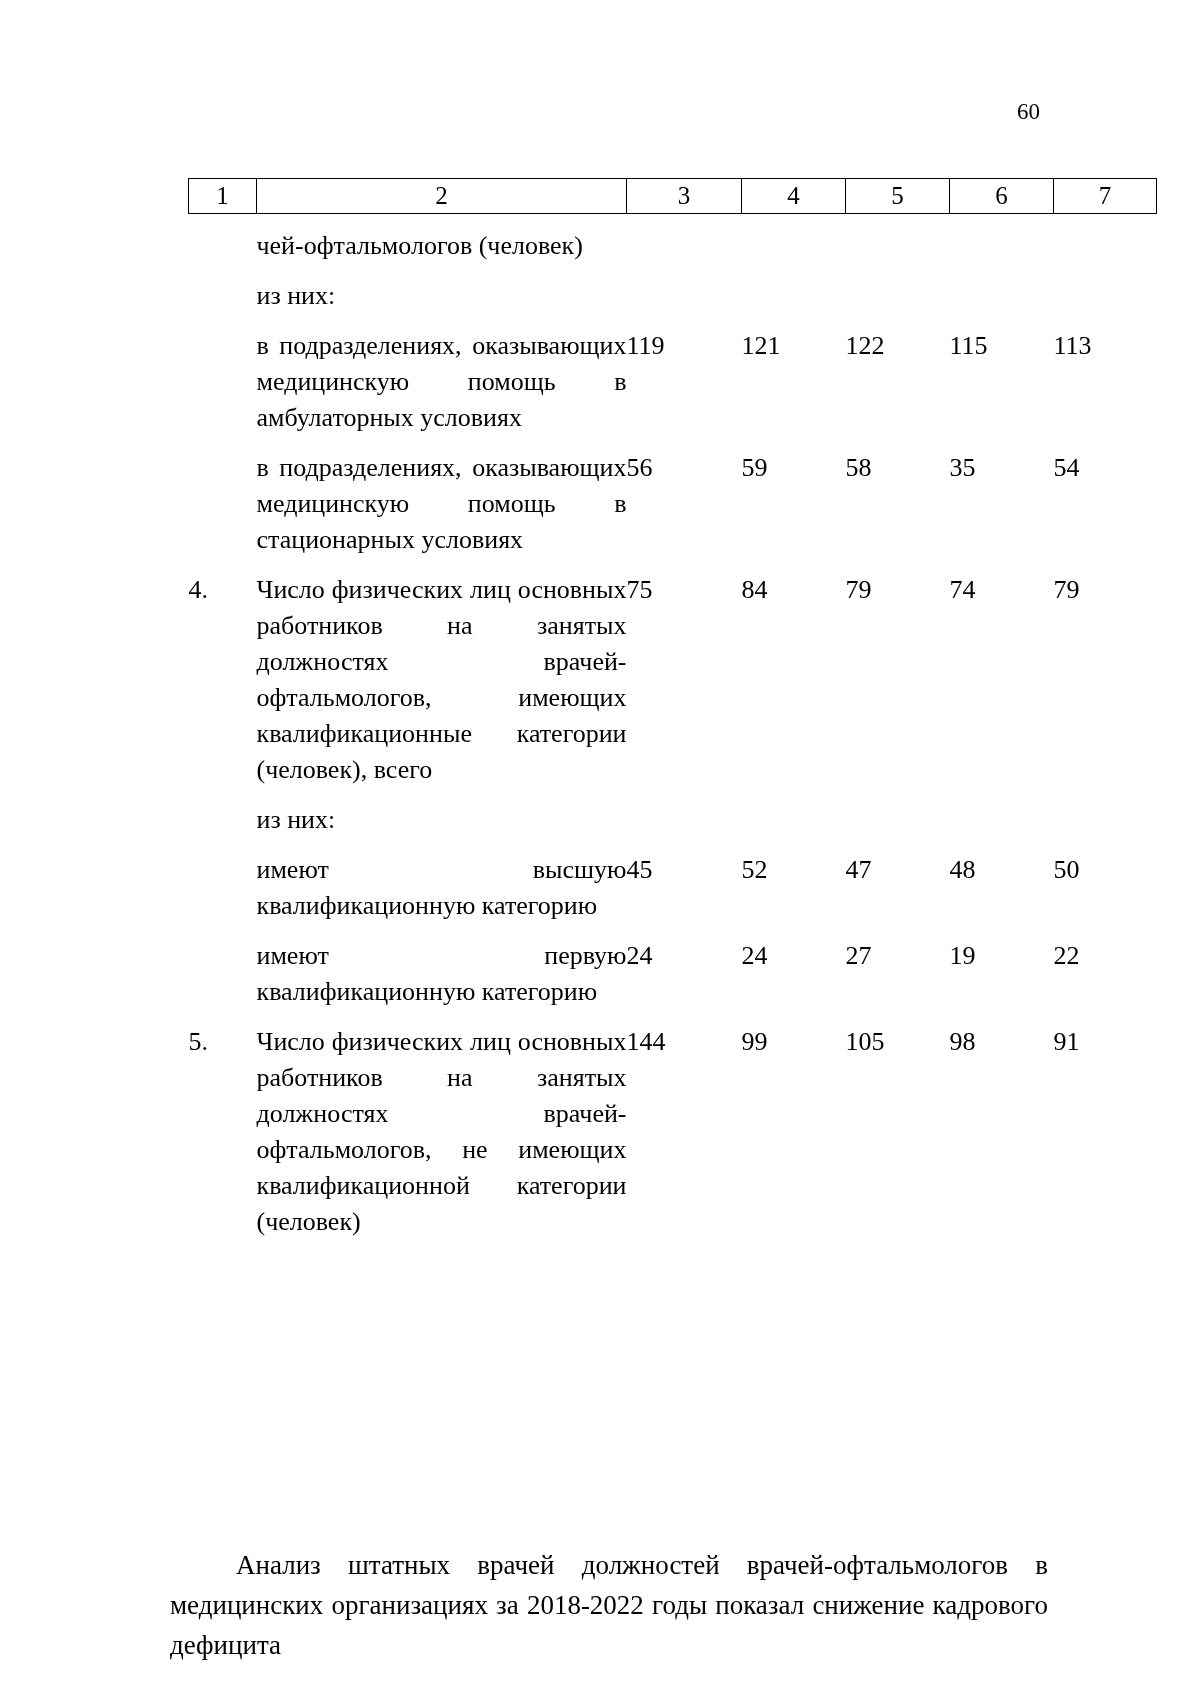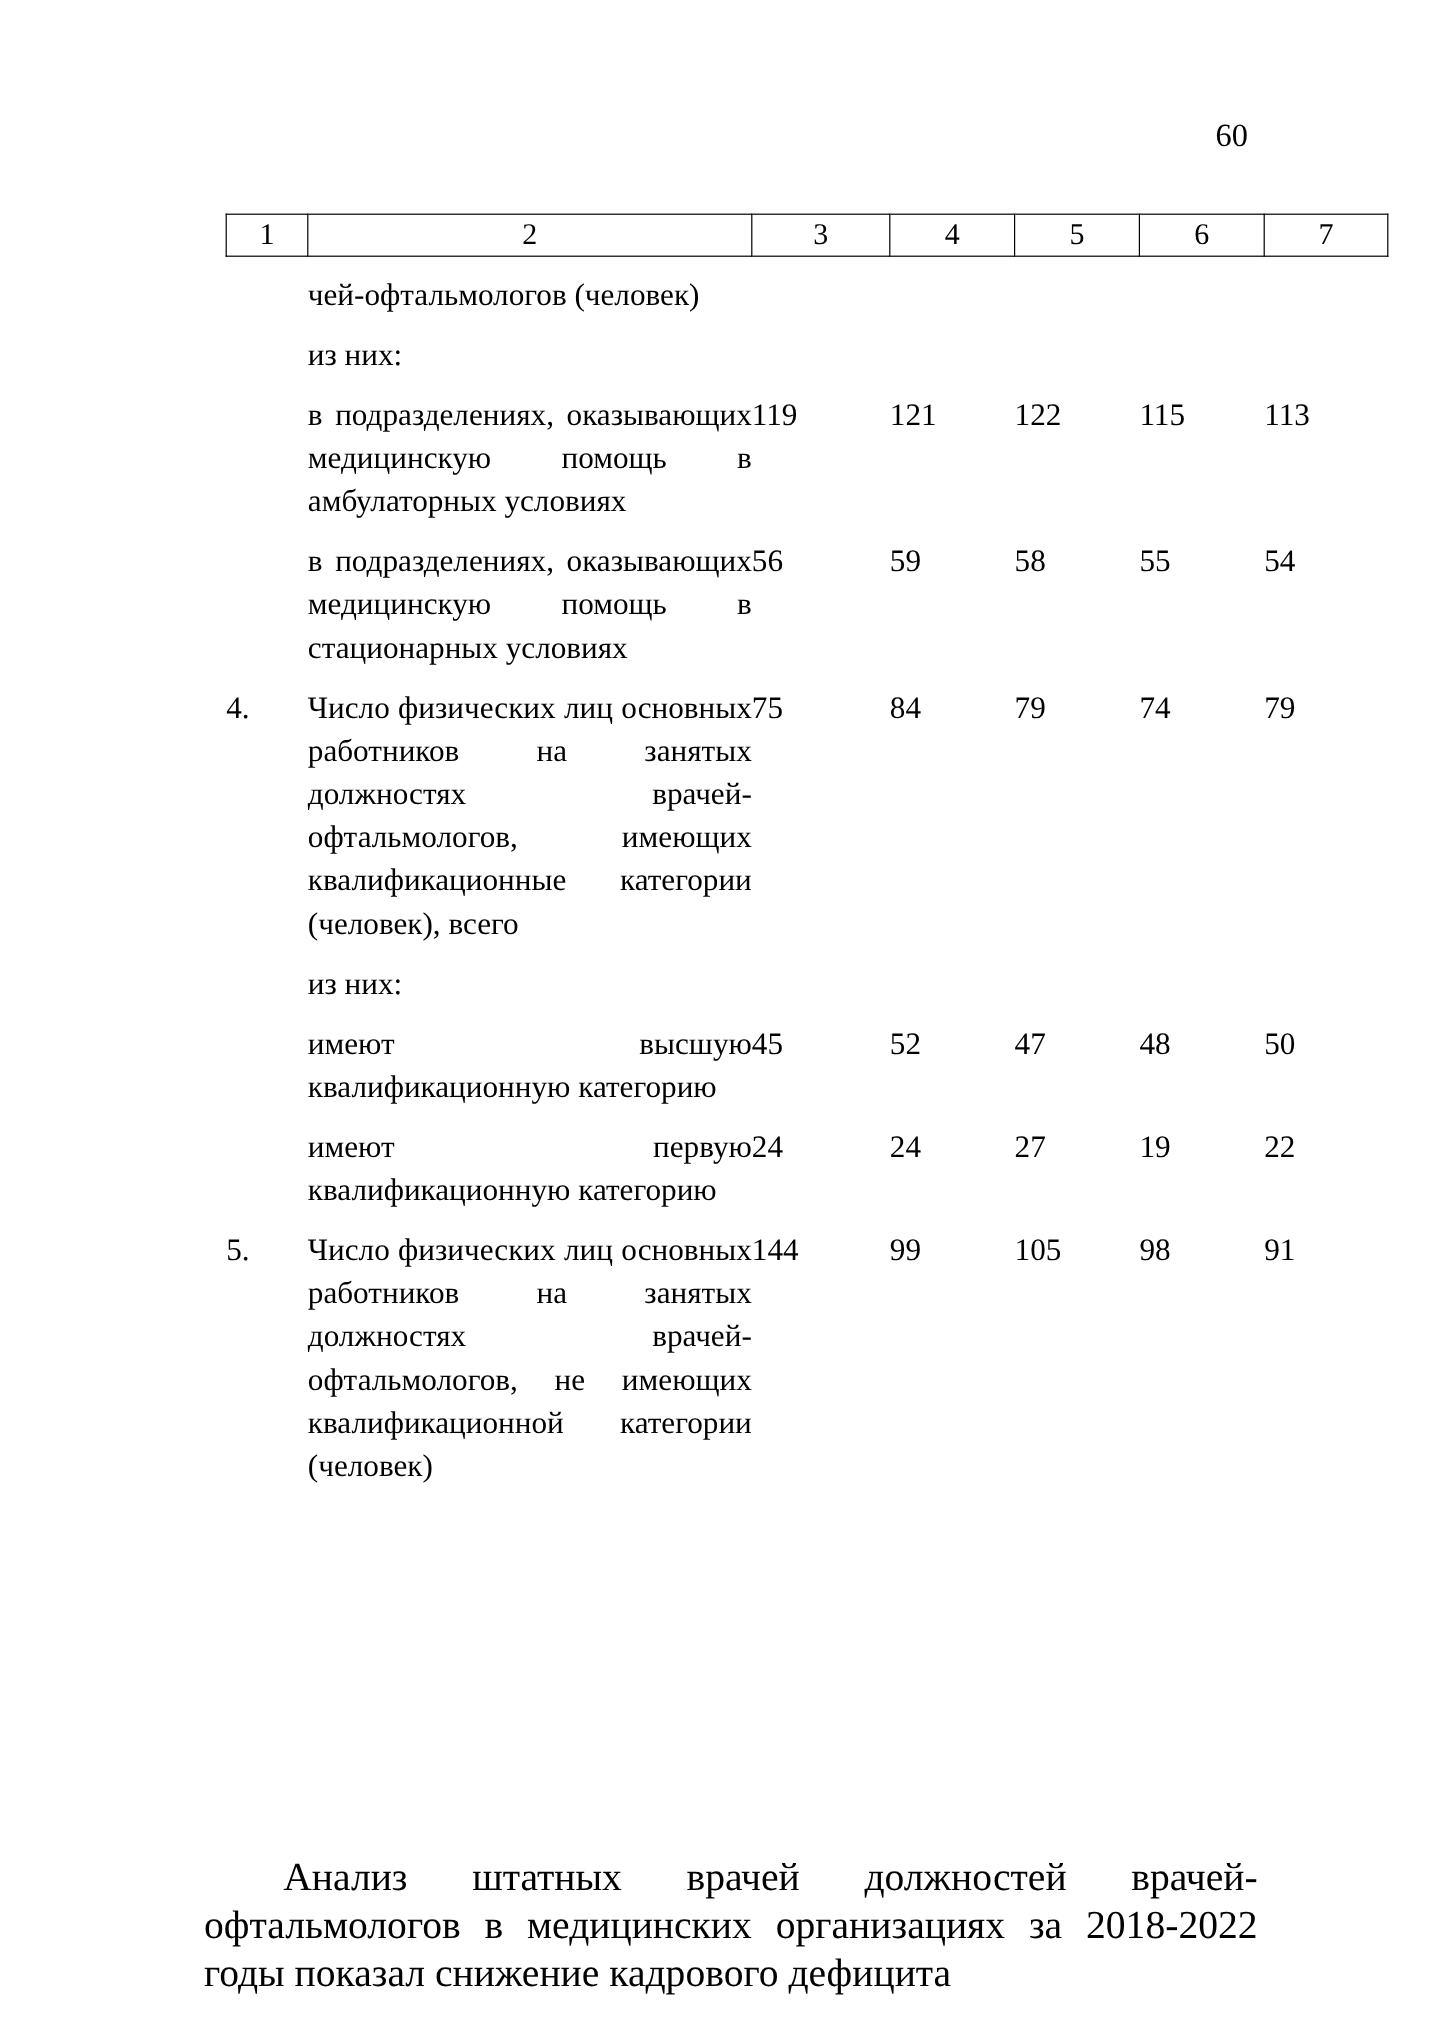--- a/index.html
+++ b/index.html
@@ -18,21 +18,21 @@
   .page {
     position: relative;
     width: 1200px;
     height: 1688px;
     box-sizing: border-box;
   }
   .page-number {
     position: absolute;
     top: 100px;
     right: 160px;
-    font-size: 27px;
+    font-size: 23px;
     line-height: 1;
   }
   .doc-table {
     position: absolute;
     top: 178px;
     left: 188px;
     width: 968px;
     border-collapse: collapse;
     table-layout: fixed;
     font-size: 26px;
@@ -85,21 +85,21 @@
     padding-right: 18px;
     font-size: 26px;
     line-height: 36px;
     white-space: nowrap;
   }
   .closing {
     position: absolute;
     left: 170px;
     top: 1545px;
     width: 878px;
-    font-size: 33px;
+    font-size: 27px;
     line-height: 40px;
     text-align: justify;
     text-indent: 66px;
   }
 </style>
 </head>
 <body>
 
 <div class="page">
 
@@ -155,21 +155,21 @@
         <td class="val">115</td>
         <td class="val">113</td>
       </tr>
 
       <tr class="body-row">
         <td class="num-col"></td>
         <td class="text-col last-left">в подразделениях, оказывающих медицинскую помощь в стационарных условиях</td>
         <td class="val">56</td>
         <td class="val">59</td>
         <td class="val">58</td>
-        <td class="val">55</td>
+        <td class="val">35</td>
         <td class="val">54</td>
       </tr>
 
       <tr class="body-row">
         <td class="num-col">4.</td>
         <td class="text-col last-left">Число физических лиц основных работников на занятых должностях врачей-офтальмологов, имеющих квалификационные категории (человек), всего</td>
         <td class="val">75</td>
         <td class="val">84</td>
         <td class="val">79</td>
         <td class="val">74</td>

